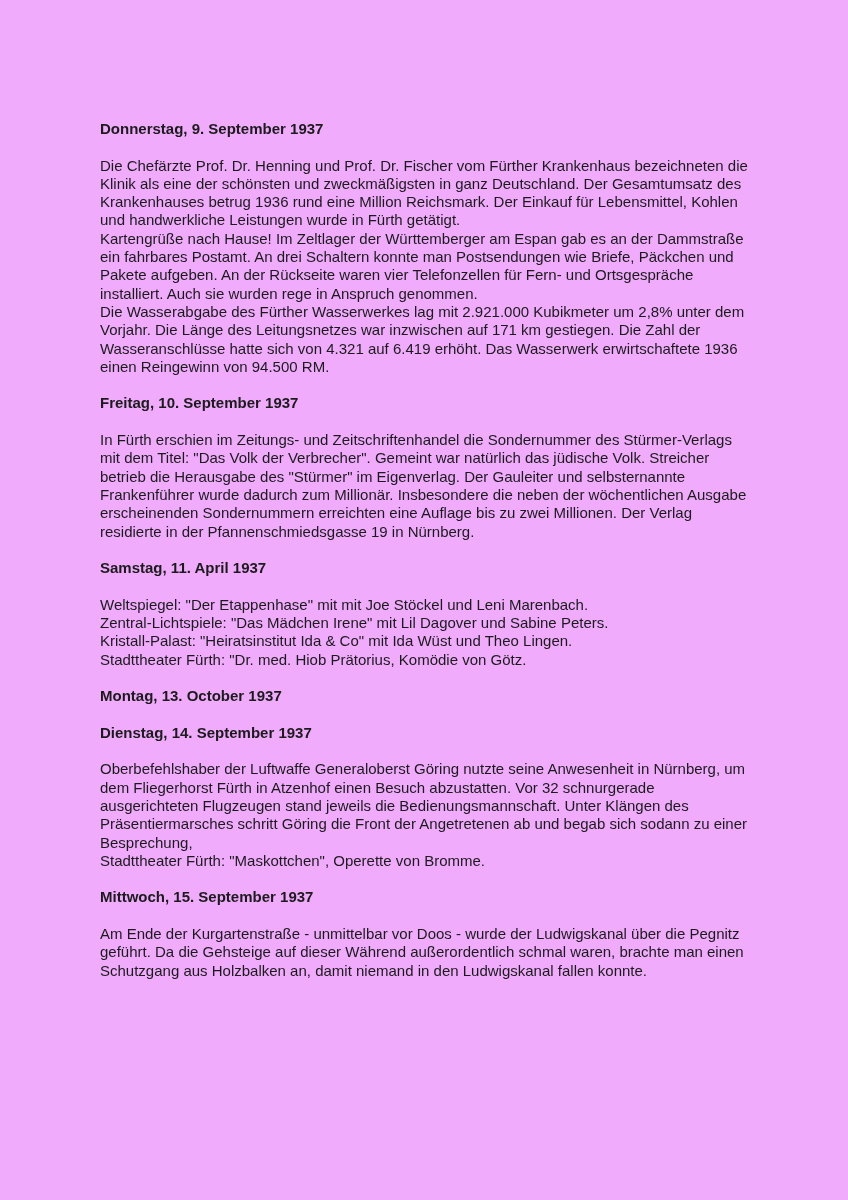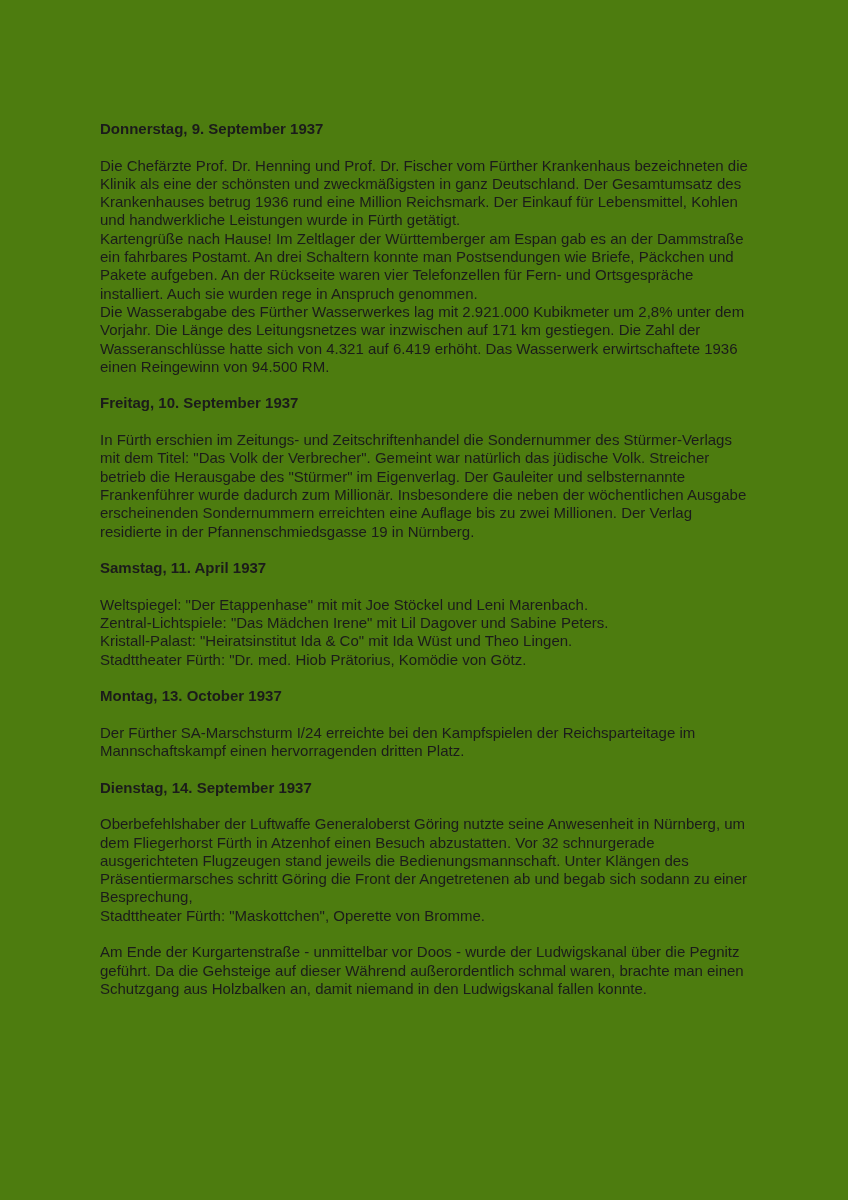--- a/index.html
+++ b/index.html
@@ -5,21 +5,21 @@
   html, body {
     margin: 0;
     padding: 0;
     background: #ffffff;
   }
   .page {
     width: 848px;
     min-height: 1200px;
     box-sizing: border-box;
     padding: 120px 100px 60px 100px;
-    background: #4d7c0f;
+    background: #f0abfc;
     color: #1b1b1b;
     font-family: "Liberation Sans", "DejaVu Sans", sans-serif;
     font-size: 15px;
     line-height: 18.3px;
     -webkit-font-smoothing: antialiased;
   }
   .entry {
     margin: 0 0 18.3px 0;
   }
   .entry-heading {
@@ -53,26 +53,26 @@
   <section class="entry">
     <h2 class="entry-heading">Samstag, 11. April 1937</h2>
     <p>Weltspiegel: "Der Etappenhase" mit mit Joe Stöckel und Leni Marenbach.</p>
     <p>Zentral-Lichtspiele: "Das Mädchen Irene" mit Lil Dagover und Sabine Peters.</p>
     <p>Kristall-Palast: "Heiratsinstitut Ida &amp; Co" mit Ida Wüst und Theo Lingen.</p>
     <p>Stadttheater Fürth: "Dr. med. Hiob Prätorius, Komödie von Götz.</p>
   </section>
 
   <section class="entry">
     <h2 class="entry-heading">Montag, 13. October 1937</h2>
-    <p>Der Fürther SA-Marschsturm I/24 erreichte bei den Kampfspielen der Reichsparteitage im Mannschaftskampf einen hervorragenden dritten Platz.</p>
   </section>
 
   <section class="entry">
     <h2 class="entry-heading">Dienstag, 14. September 1937</h2>
     <p>Oberbefehlshaber der Luftwaffe Generaloberst Göring nutzte seine Anwesenheit in Nürnberg, um dem Fliegerhorst Fürth in Atzenhof einen Besuch abzustatten. Vor 32 schnurgerade ausgerichteten Flugzeugen stand jeweils die Bedienungsmannschaft. Unter Klängen des Präsentiermarsches schritt Göring die Front der Angetretenen ab und begab sich sodann zu einer Besprechung,</p>
     <p>Stadttheater Fürth: "Maskottchen", Operette von Bromme.</p>
   </section>
 
   <section class="entry">
+    <h2 class="entry-heading">Mittwoch, 15. September 1937</h2>
     <p>Am Ende der Kurgartenstraße - unmittelbar vor Doos - wurde der Ludwigskanal über die Pegnitz geführt. Da die Gehsteige auf dieser Während außerordentlich schmal waren, brachte man einen Schutzgang aus Holzbalken an, damit niemand in den Ludwigskanal fallen konnte.</p>
   </section>
 
 </div>
 
 </body></html>

